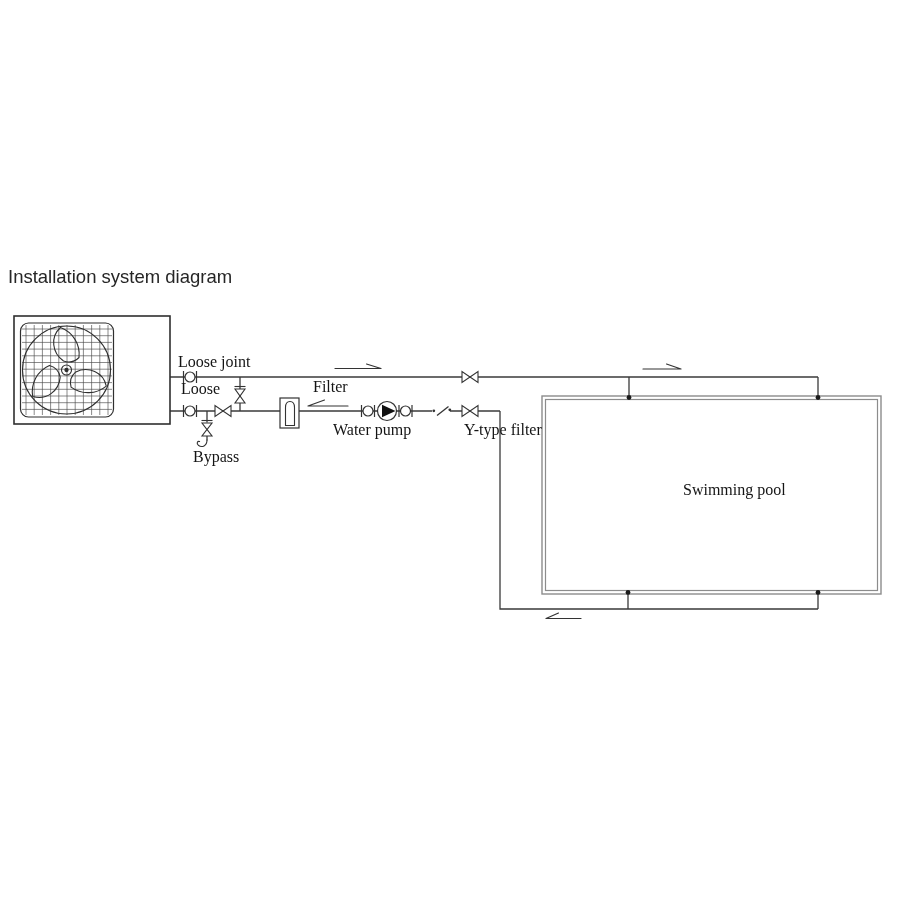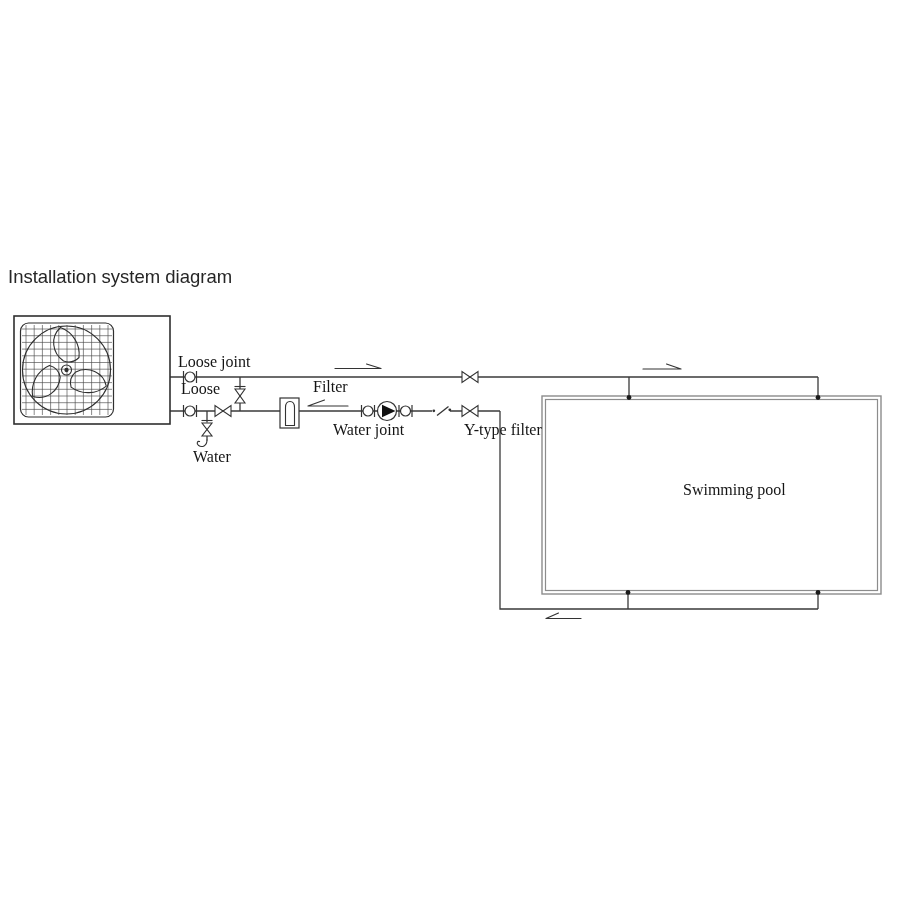--- a/index.html
+++ b/index.html
@@ -162,17 +162,17 @@
       <path d="M348,406 L308,406 M324.5,400 L308,406"></path>
       <path d="M643,369 L681,369 M666.5,364 L681,369"></path>
       <path d="M581,618.5 L546,618.5 M558.5,613 L546,618.5"></path>
     </g>
   </svg>
 
   <div class="page-title">Installation system diagram</div>
   <div class="lbl lbl-loose-joint">Loose joint</div>
   <div class="lbl lbl-bypass">Loose</div>
   <div class="lbl lbl-filter">Filter</div>
-  <div class="lbl lbl-drain">Water</div>
-  <div class="lbl lbl-water-pump">Water joint</div>
+  <div class="lbl lbl-drain">Bypass</div>
+  <div class="lbl lbl-water-pump">Water pump</div>
   <div class="lbl lbl-y-type-filter">Y-type filter</div>
   <div class="lbl lbl-swimming-pool">Swimming pool</div>
 </div>
 
 </body></html>

